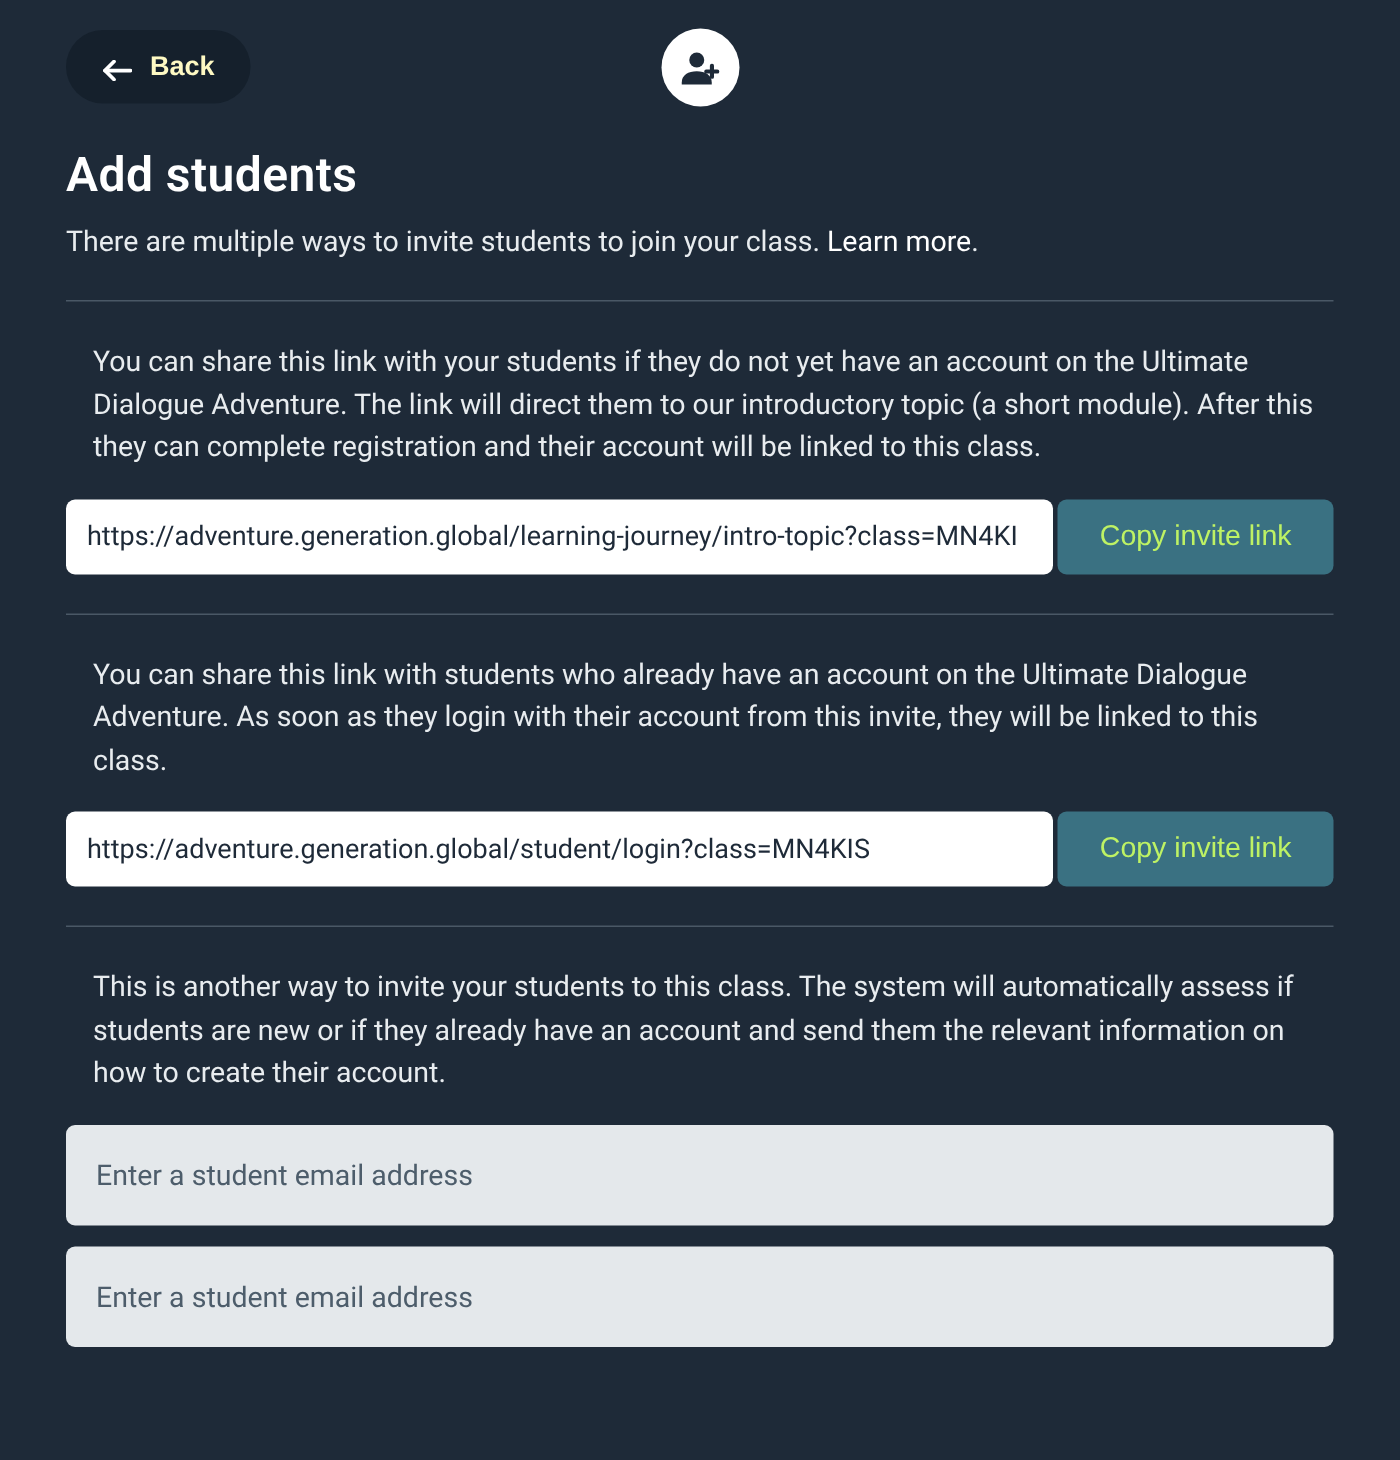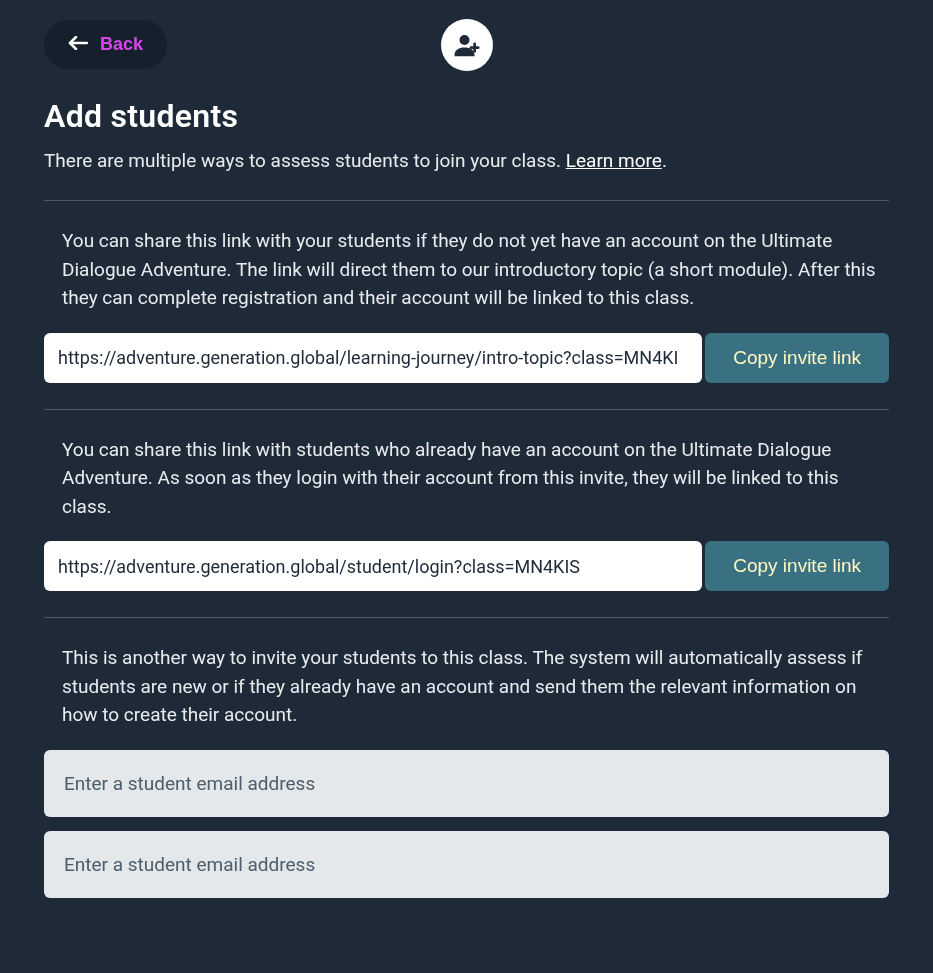--- a/index.html
+++ b/index.html
@@ -20,23 +20,24 @@
       align-items: center;
       position: relative;
       margin-bottom: 28px;
     }
     .back-button {
       background-color: #15202c;
       border: none;
       border-radius: 999px;
       padding: 14px 24px;
       display: flex;
+      align-items: center;
       gap: 12px;
       cursor: pointer;
-      color: #d946ef;
+      color: #fef9c3;
       font-size: 18px;
       font-weight: 600;
     }
     .arrow-left {
       width: 20px;
       height: 14px;
       display: inline-block;
     }
     .header-icon-wrap {
       position: absolute;
@@ -57,21 +58,20 @@
       letter-spacing: 0.3px;
     }
     .intro-text {
       font-size: 19px;
       font-weight: 400;
       color: #e8ecef;
       margin-bottom: 28px;
     }
     .learn-more {
       color: #ffffff;
-      text-decoration: underline;
       cursor: pointer;
     }
     .divider {
       border: none;
       border-top: 1px solid #4a5866;
       margin: 0;
     }
     .section {
       padding-top: 26px;
       padding-bottom: 26px;
@@ -99,21 +99,21 @@
       background-color: #ffffff;
       color: #1e2a38;
       border: none;
       border-radius: 6px;
       padding: 14px 14px;
       font-size: 18px;
       font-family: inherit;
     }
     .copy-button {
       background-color: #3a7182;
-      color: #fef9c3;
+      color: #bef264;
       border: none;
       border-radius: 6px;
       padding: 14px 28px;
       font-size: 19px;
       font-weight: 400;
       cursor: pointer;
       white-space: nowrap;
     }
     .email-inputs {
       display: flex;
@@ -153,21 +153,21 @@
       <path d="M2 20c0-4 3.5-6 8-6s8 2 8 6v1H2v-1z"></path>
       <rect x="17" y="10" width="2.2" height="8" rx="1"></rect>
       <rect x="14" y="13" width="8" height="2.2" rx="1"></rect>
     </svg>
   </div>
 </div>
 
 <h1 class="page-title">Add students</h1>
 
 <p class="intro-text">
-  <span>There are multiple ways to assess students to join your class. </span><a class="learn-more">Learn more</a><span>.</span>
+  <span>There are multiple ways to invite students to join your class. </span><a class="learn-more">Learn more</a><span>.</span>
 </p>
 
 <hr class="divider">
 
 <div class="section">
   <p class="section-desc">You can share this link with your students if they do not yet have an account on the Ultimate Dialogue Adventure. The link will direct them to our introductory topic (a short module). After this they can complete registration and their account will be linked to this class.</p>
   <div class="link-row">
     <input type="text" class="link-input" readonly="" value="https://adventure.generation.global/learning-journey/intro-topic?class=MN4KI" style="">
     <button class="copy-button">Copy invite link</button>
   </div>

